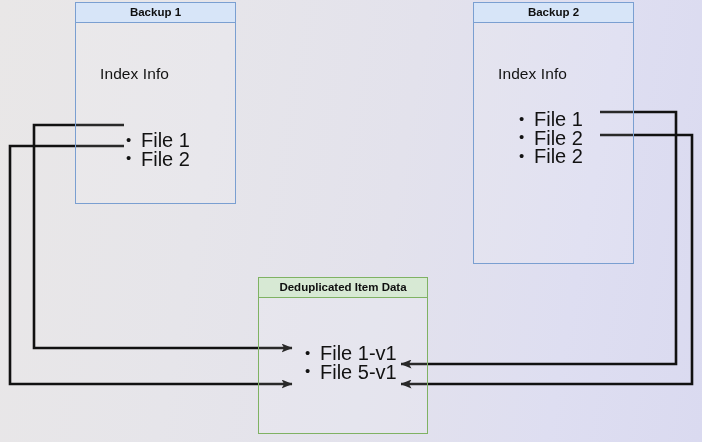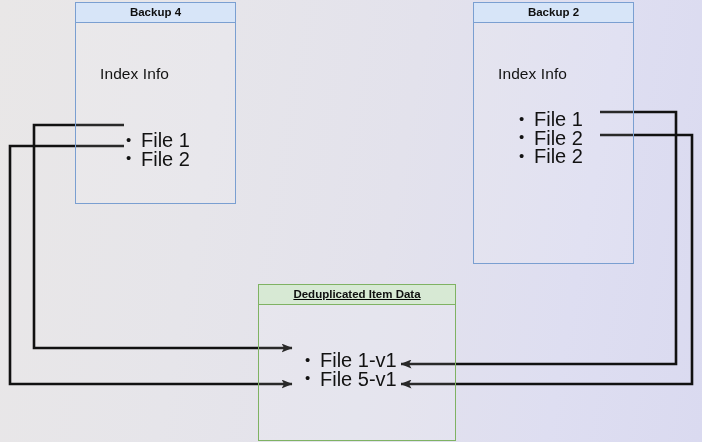--- a/index.html
+++ b/index.html
@@ -90,21 +90,21 @@
   #backup1 { left: 75px; top: 2px; width: 161px; height: 202px; }
   #backup1 .index-label { left: 24px; top: 42px; }
   #backup1 .file-list { left: 50px; top: 108px; }
 
   
   #backup2 { left: 473px; top: 2px; width: 161px; height: 262px; }
   #backup2 .index-label { left: 24px; top: 42px; }
   #backup2 .file-list { left: 45px; top: 87px; }
 
   
-  #dedup { left: 258px; top: 284px; width: 198px; height: 157px; text-decoration: underline; }
+  #dedup { left: 258px; top: 277px; width: 170px; height: 157px; }
   #dedup .file-list { left: 46px; top: 46px; }
   #dedup .file-list li { line-height: 18.5px; }
 </style>
 </head>
 <body>
 
 <div id="canvas">
 
   <svg id="wires" viewBox="0 0 702 442" width="702" height="442">
     <defs>
@@ -122,21 +122,21 @@
 
       <path d="M124,146 L10,146 L10,384 L292,384" marker-end="url(#arrR)"></path>
 
       <path d="M600,112 L676,112 L676,364 L401,364" marker-end="url(#arrL)"></path>
 
       <path d="M600,135 L692,135 L692,384 L401,384" marker-end="url(#arrL)"></path>
     </g>
   </svg>
 
   <div class="node" id="backup1">
-    <div class="node-header">Backup 4</div>
+    <div class="node-header">Backup 1</div>
     <div class="node-body">
       <div class="index-label">Index Info</div>
       <ul class="file-list">
         <li>File 1</li>
         <li>File 2</li>
       </ul>
     </div>
   </div>
 
   <div class="node" id="backup2">

